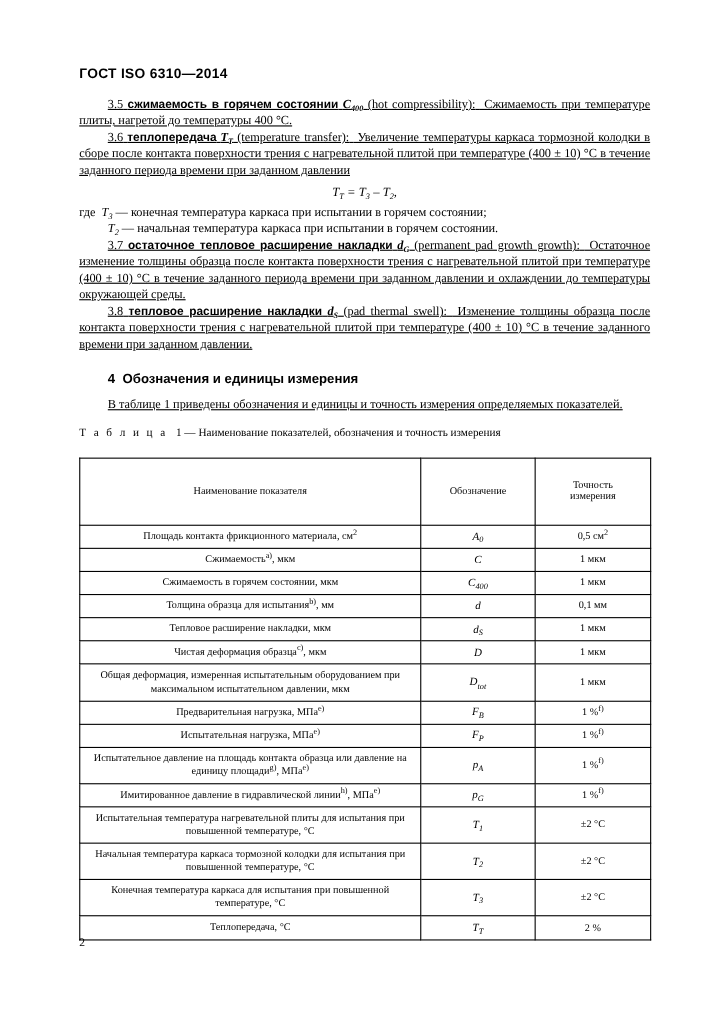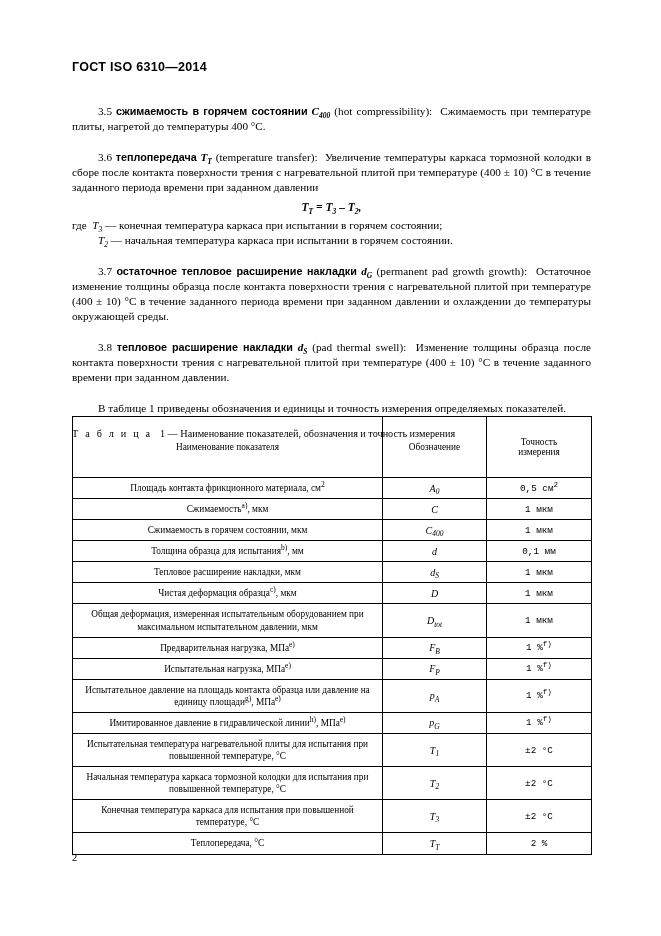--- a/index.html
+++ b/index.html
@@ -32,25 +32,26 @@
     font-size: 12.5px;
     letter-spacing: 0.3px;
   }
   .content {
     position: absolute;
     left: 72px;
     top: 88px;
     width: 519px;
   }
   p.body {
-    margin: 16px 0 0 0;
+    margin: 0 0 0 0;
     font-size: 11.2px;
     line-height: 1.34;
     text-align: justify;
     text-indent: 26px;
+    text-decoration: underline;
   }
   .term {
     font-family: "Liberation Sans", sans-serif;
     font-weight: bold;
     font-size: 10.8px;
   }
   .num {
     font-size: 11.2px;
   }
   .sym-i {
@@ -68,21 +69,20 @@
     font-size: 7.5px;
     vertical-align: baseline;
     position: relative;
     top: -4px;
   }
   .formula {
     text-align: center;
     font-style: italic;
     font-size: 11.5px;
     margin: 6px 0 5px 0;
-    font-weight: bold;
   }
   .defline {
     font-size: 11.2px;
     line-height: 1.34;
     margin: 0;
   }
   .defline.ind {
     text-indent: 26px;
   }
   h2.section {
@@ -123,21 +123,20 @@
   }
   table.spec td.sym {
     text-align: center;
     font-style: italic;
     font-size: 10px;
   }
   table.spec td.acc {
     text-align: center;
     font-style: normal;
     font-size: 9.3px;
-    font-family: Liberation Mono, monospace;
   }
   .col-name { width: 310px; }
   .col-sym { width: 104px; }
   .col-acc { width: 105px; }
   .pagenum {
     position: absolute;
     left: 72px;
     top: 852px;
     font-size: 10.5px;
     font-family: "Liberation Serif", serif;
@@ -197,20 +196,23 @@
     </p>
 
     <p class="body">
       <span class="num">3.8</span>
       <span class="term">тепловое расширение накладки</span>
       <span class="sym-i">d<sub>S</sub></span>
       <span>(pad thermal swell):</span>
       <span>&nbsp;Изменение толщины образца после контакта поверхности трения с нагревательной плитой при температуре (400 ± 10) °С в течение заданного времени при заданном давлении.</span>
     </p>
 
+    <h2 class="section">
+      <span>4</span>&nbsp;&nbsp;<span>Обозначения и единицы измерения</span>
+    </h2>
 
     <p class="body">В таблице 1 приведены обозначения и единицы и точность измерения определяемых показателей.</p>
 
     <div class="table-caption">
       <span class="sp">Т а б л и ц а</span>&nbsp;&nbsp;&nbsp;<span>1 — Наименование показателей, обозначения и точность измерения</span>
     </div>
   </div>
 
   <div class="tbl-wrap">
     <table class="spec">

